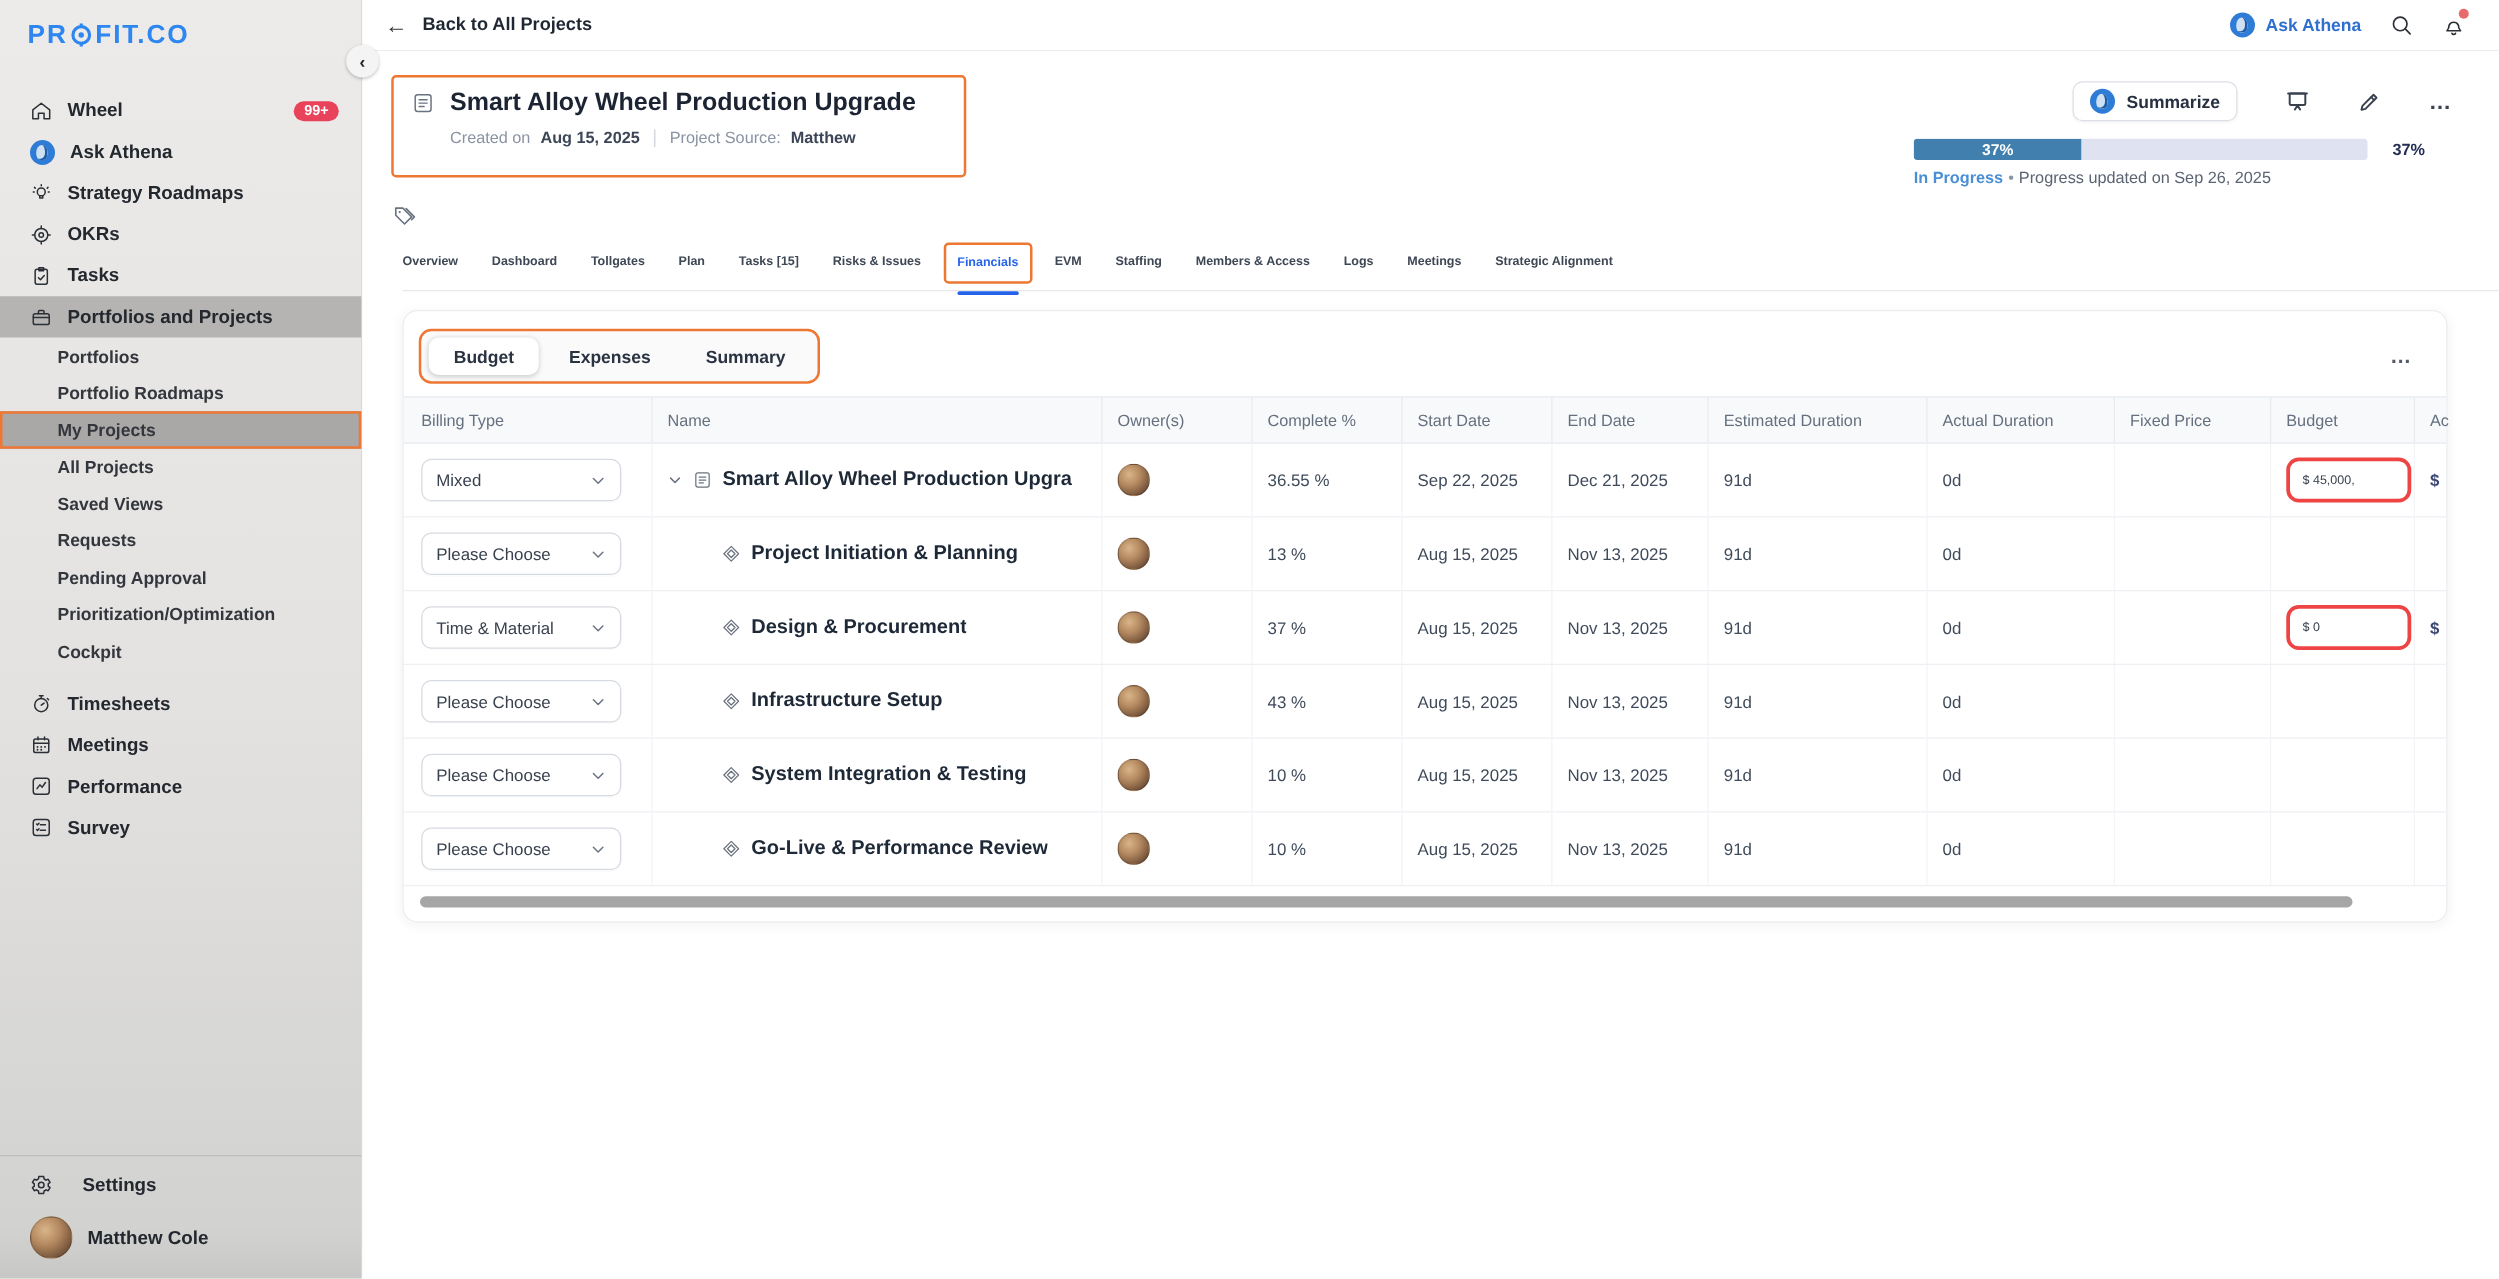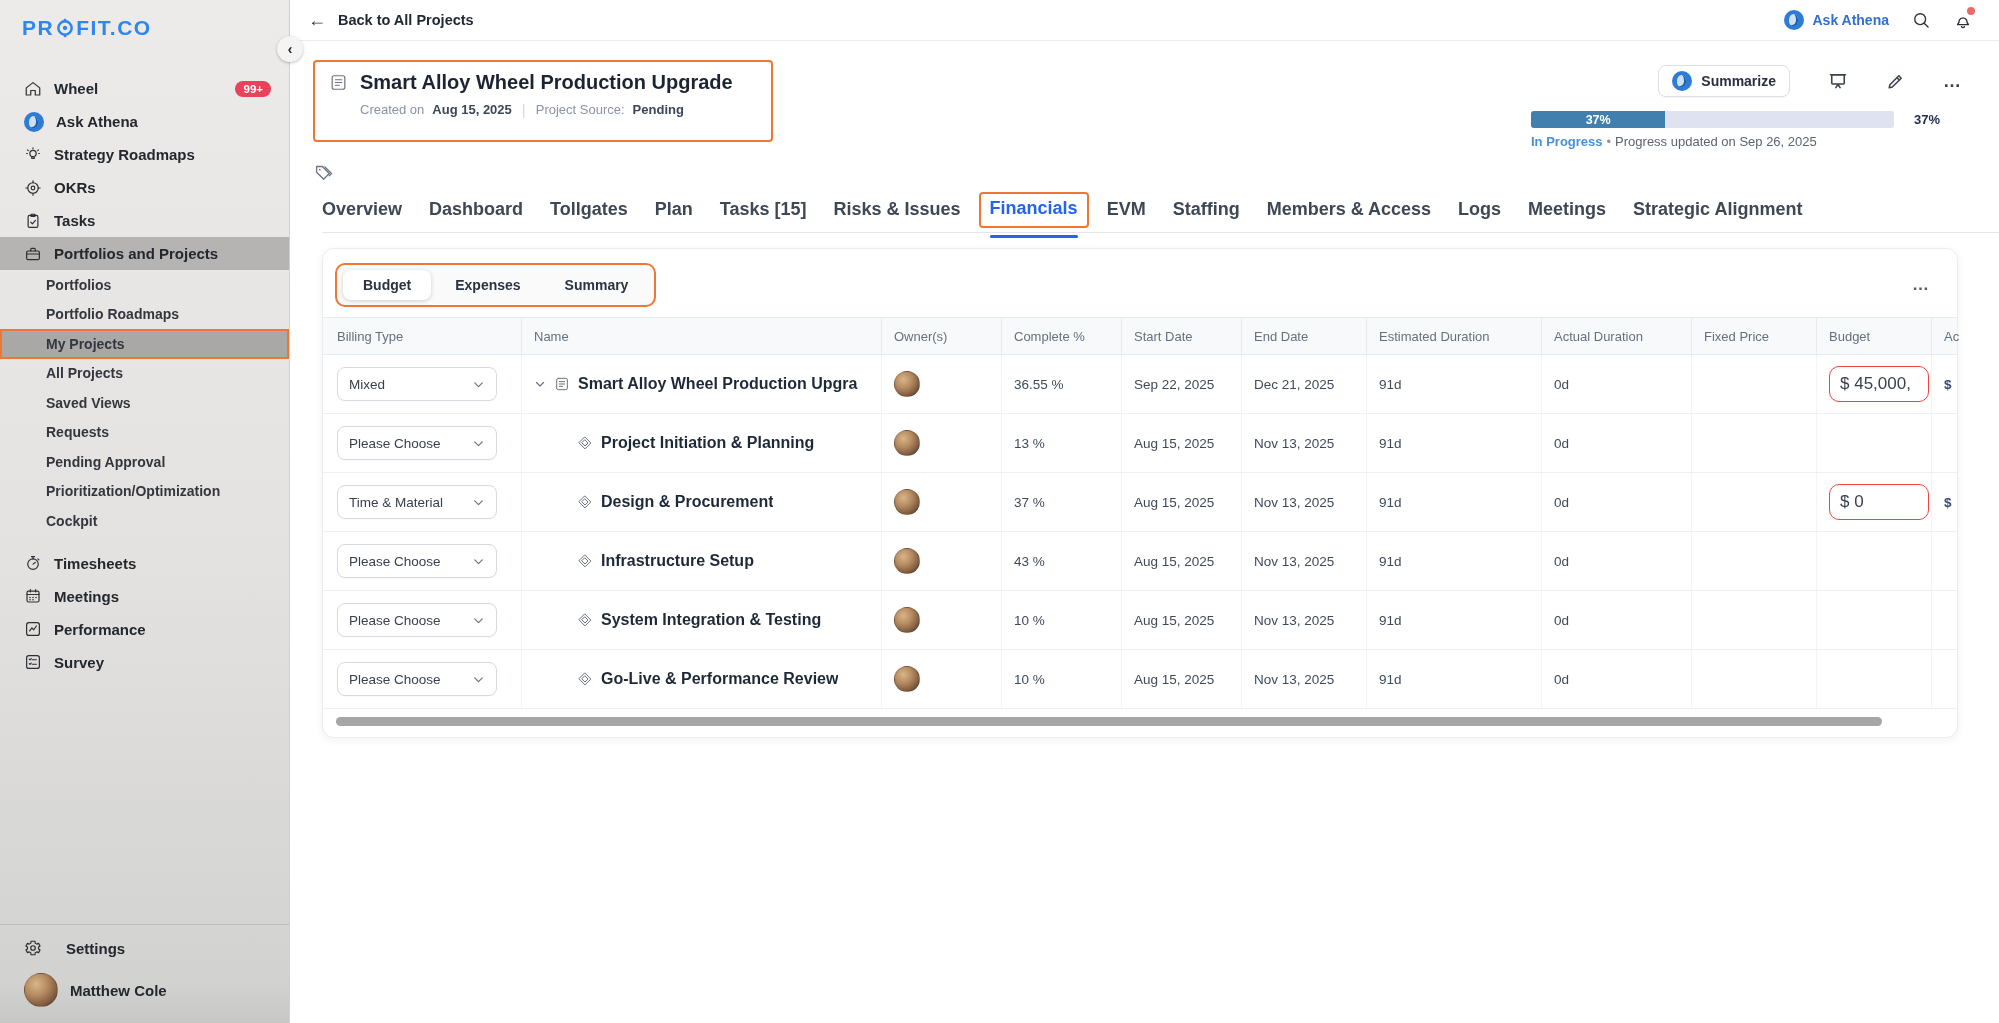--- a/index.html
+++ b/index.html
@@ -65,21 +65,21 @@
   .pbar { width:363px; height:17px; background:#dfe2f1; border-radius:3px; overflow:hidden; display:flex; }
   .pfill { height:100%; background:#4180ae; color:#fff; font-size:12.5px; font-weight:700; display:flex; align-items:center; justify-content:center; }
   .plabel { font-size:13px; font-weight:700; color:#242e55; }
   .status-line { margin-top:6px; font-size:13px; color:#5b6472; }
   .status-line .st { color:#4a8fd4; font-weight:600; }
   .status-line .dot { color:#8a93a3; padding:0 4px; }
 
   .tag-icon-wrap { position:absolute; left:24px; top:122px; cursor:pointer; }
 
   .tabs-row { position:absolute; left:32px; right:0; top:148px; height:44px; display:flex; align-items:center; gap:27px; border-bottom:1px solid #e7e7e9; padding-right:20px; }
-  .tab { font-size:18px; font-weight:600; color:#3e4754; cursor:pointer; white-space:nowrap; padding:10px 0 12px 0;text-align:right; }
+  .tab { font-size:10px; font-weight:600; color:#3e4754; cursor:pointer; white-space:nowrap; padding:10px 0 12px 0;text-align:right; }
   .tab-active-wrap { position:relative; border:2px solid #ee7733; border-radius:4px; padding:4px 9px 7px 9px; margin:-4px -9px -3px -9px; }
   .tab.active { color:#2563eb; position:relative; }
   .tab.active::after { content:""; position:absolute; left:0; right:0; bottom:-8px; height:3px; background:#2563eb; border-radius:2px; }
 
   
   .card { position:absolute; left:32px; top:207px; width:1636px; height:490px; background:#fff;
     border:1px solid #ebedf0; border-radius:12px; box-shadow:0 2px 10px rgba(30,40,60,.06); }
   .subtab-row { display:flex; align-items:center; justify-content:space-between; padding:14px 26px 10px 12px; }
   .segmented { position:relative; display:flex; align-items:center; background:#fafafa; border-radius:10px; padding:5px 6px; gap:4px;
     border:2px solid #ee7733; }
@@ -92,21 +92,21 @@
   .ghead .hc { height:36px; display:flex; align-items:center; font-size:13px; color:#65707f; padding-left:12px; border-left:1px solid #e7eaee; overflow:hidden; white-space:nowrap; }
   .ghead .hc:first-child { border-left:none; padding-left:14px; }
   .grow-line { border-bottom:1px solid #eef0f3; }
   .bc { height:58px; display:flex; align-items:center; padding-left:12px; border-left:1px solid #f2f4f7; font-size:13.5px; color:#3f4a5a; overflow:hidden; white-space:nowrap; }
   .bc:first-child { border-left:none; padding-left:14px; }
   .sel { display:flex; align-items:center; justify-content:space-between; width:160px; height:34px; border:1px solid #d6dae1; border-radius:8px;
     background:#fff; padding:0 11px; font-size:13.5px; color:#39414e; cursor:pointer; box-shadow:0 1px 1px rgba(0,0,0,.02); }
   .name-wrap { display:flex; align-items:center; gap:8px; font-size:16px; font-weight:700; color:#1e2938; }
   .name-wrap.child { padding-left:43px; }
   .name-txt { max-width:280px; overflow:hidden; }
-  .budget-input { width:100px; height:36px; border:1px solid #ef4444; border-radius:10px; padding:0 10px; font-size:17px; color:#39414e;
+  .budget-input { width:100px; height:36px; border:3px solid #ef4444; border-radius:10px; padding:0 10px; font-size:10px; color:#39414e;
     font-family:"Liberation Sans",sans-serif; background:#fff; }
   .ac-cell { color:#3b4673; font-weight:600; }
   .hscroll { position:absolute; left:13px; bottom:11px; width:1546px; height:9px; background:#a6a6a6; border-radius:6px; cursor:grab; }
 
   svg.ic { stroke:#2b2f36; stroke-width:1.6; fill:none; stroke-linecap:round; stroke-linejoin:round; }
   svg.ic-g { stroke:#6b7280; stroke-width:1.5; fill:none; stroke-linecap:round; stroke-linejoin:round; }
   svg.ic-d { stroke:#39414e; stroke-width:1.9; fill:none; stroke-linecap:round; stroke-linejoin:round; }
 </style>
 </head>
 <body>
@@ -287,21 +287,21 @@
               <rect x="4" y="3.5" width="16" height="17" rx="2.5"></rect>
               <path d="M8 8.5h8M8 12h8M8 15.5h5"></path>
             </svg>
           <span class="proj-title">Smart Alloy Wheel Production Upgrade</span>
         </div>
         <div class="meta-row">
           <span>Created on</span>
           <b>Aug 15, 2025</b>
           <span class="meta-sep">|</span>
           <span>Project Source:</span>
-          <b>Pending</b>
+          <b>Matthew</b>
         </div>
       </div>
 
       <div class="summarize-cluster">
         <div class="summarize-btn">
           <span class="athena-circ"></span>
           <span>Summarize</span>
         </div>
         <span class="icon-btn">
           <svg class="ic-d" width="20" height="20" viewBox="0 0 24 24">

